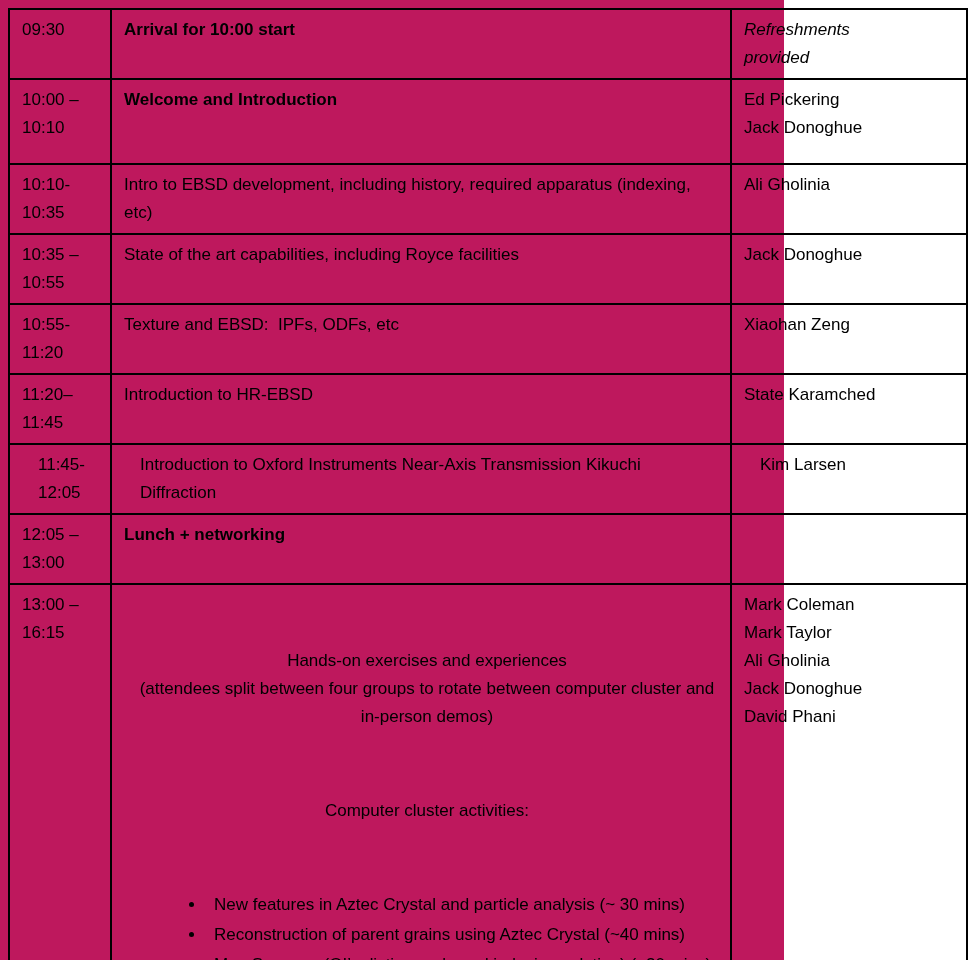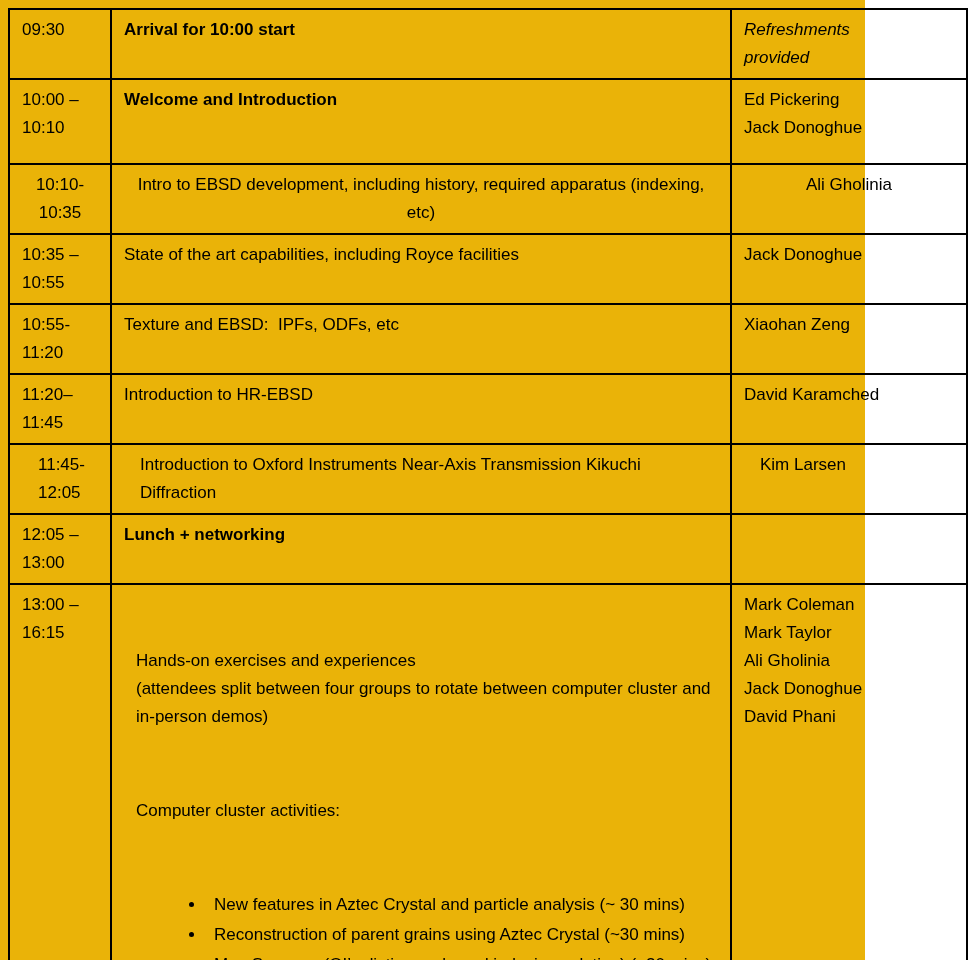--- a/index.html
+++ b/index.html
@@ -4,23 +4,23 @@
 <style>
   * { box-sizing: border-box; }
   html, body {
     margin: 0;
     padding: 0;
     background: #ffffff;
     font-family: "Liberation Sans", "DejaVu Sans", sans-serif;
     color: #000000;
   }
   .page {
-    width: 865px;
+    width: 784px;
     height: 960px;
-    background: #eab308;
+    background: #be185d;
     padding: 8px;
   }
   table.agenda {
     border-collapse: collapse;
     table-layout: fixed;
     width: 958px;
   }
   table.agenda td {
     border: 2px solid #000000;
     vertical-align: top;
@@ -31,38 +31,38 @@
   col.c-time { width: 102px; }
   col.c-desc { width: 620px; }
   col.c-who  { width: 236px; }
 
   td.time { padding-right: 6px; }
   .bold { font-weight: 700; }
   .italic { font-style: italic; }
   .note { max-width: 132px; }
 
   td.desc { white-space: pre-wrap; }
-  td.desc p { margin: 0 0 10px 12px; white-space: pre-wrap; }
+  td.desc p { margin: 0 0 10px 12px; white-space: pre-wrap; text-align: center; }
   td.desc p:last-child { margin-bottom: 0; }
   td.desc ul {
     margin: 0 0 12px 0;
     padding-left: 82px;
   }
   td.desc ul li {
     list-style-type: disc;
     padding-left: 8px;
     margin: 0 0 2px 0;
     white-space: pre-wrap;
   }
   .who-line { white-space: pre-wrap; }
 
   
   tr.r0  td { height: 57px; }
   tr.r1  td { height: 85px; }
-  tr.r2  td { height: 63px; text-align: center; }
+  tr.r2  td { height: 63px; }
   tr.r3  td { height: 56px; }
   tr.r4  td { height: 57px; }
   tr.r5  td { height: 58px; }
   tr.r6  td { height: 61px; padding-left: 28px; }
   tr.r7  td { height: 58px; }
   tr.r8  td { height: 403px; }
 </style>
 </head>
 <body>
 
@@ -113,21 +113,21 @@
         <td class="desc">Texture and EBSD:  IPFs, ODFs, etc</td>
         <td class="who">
             <div class="who-line">Xiaohan Zeng</div>
           </td>
       </tr>
 
       <tr class="r5">
         <td class="time">11:20–11:45</td>
         <td class="desc">Introduction to HR-EBSD</td>
         <td class="who">
-            <div class="who-line">David Karamched</div>
+            <div class="who-line">State Karamched</div>
           </td>
       </tr>
 
       <tr class="r6">
         <td class="time">11:45-12:05</td>
         <td class="desc">Introduction to Oxford Instruments Near-Axis Transmission Kikuchi Diffraction</td>
         <td class="who">
             <div class="who-line">Kim Larsen</div>
           </td>
       </tr>
@@ -137,21 +137,21 @@
         <td class="desc bold">Lunch + networking</td>
         <td class="who"></td>
       </tr>
 
       <tr class="r8">
         <td class="time">13:00 – 16:15</td>
         <td class="desc">
           <p>Hands-on exercises and experiences
 (attendees split between four groups to rotate between computer cluster and in-person demos)</p>
           <p>Computer cluster activities:</p>
-          <ul><li>New features in Aztec Crystal and particle analysis (~ 30 mins)</li><li>Reconstruction of parent grains using Aztec Crystal (~30 mins)</li><li>Map Sweeper (OI’s dictionary-based indexing solution) (~20 mins)</li></ul>
+          <ul><li>New features in Aztec Crystal and particle analysis (~ 30 mins)</li><li>Reconstruction of parent grains using Aztec Crystal (~40 mins)</li><li>Map Sweeper (OI’s dictionary-based indexing solution) (~20 mins)</li></ul>
           
           
         </td>
         <td class="who">
             <div class="who-line">Mark Coleman</div>
             <div class="who-line">Mark Taylor</div>
             <div class="who-line">Ali Gholinia</div>
             <div class="who-line">Jack Donoghue</div>
             <div class="who-line">David Phani</div>
           </td>

